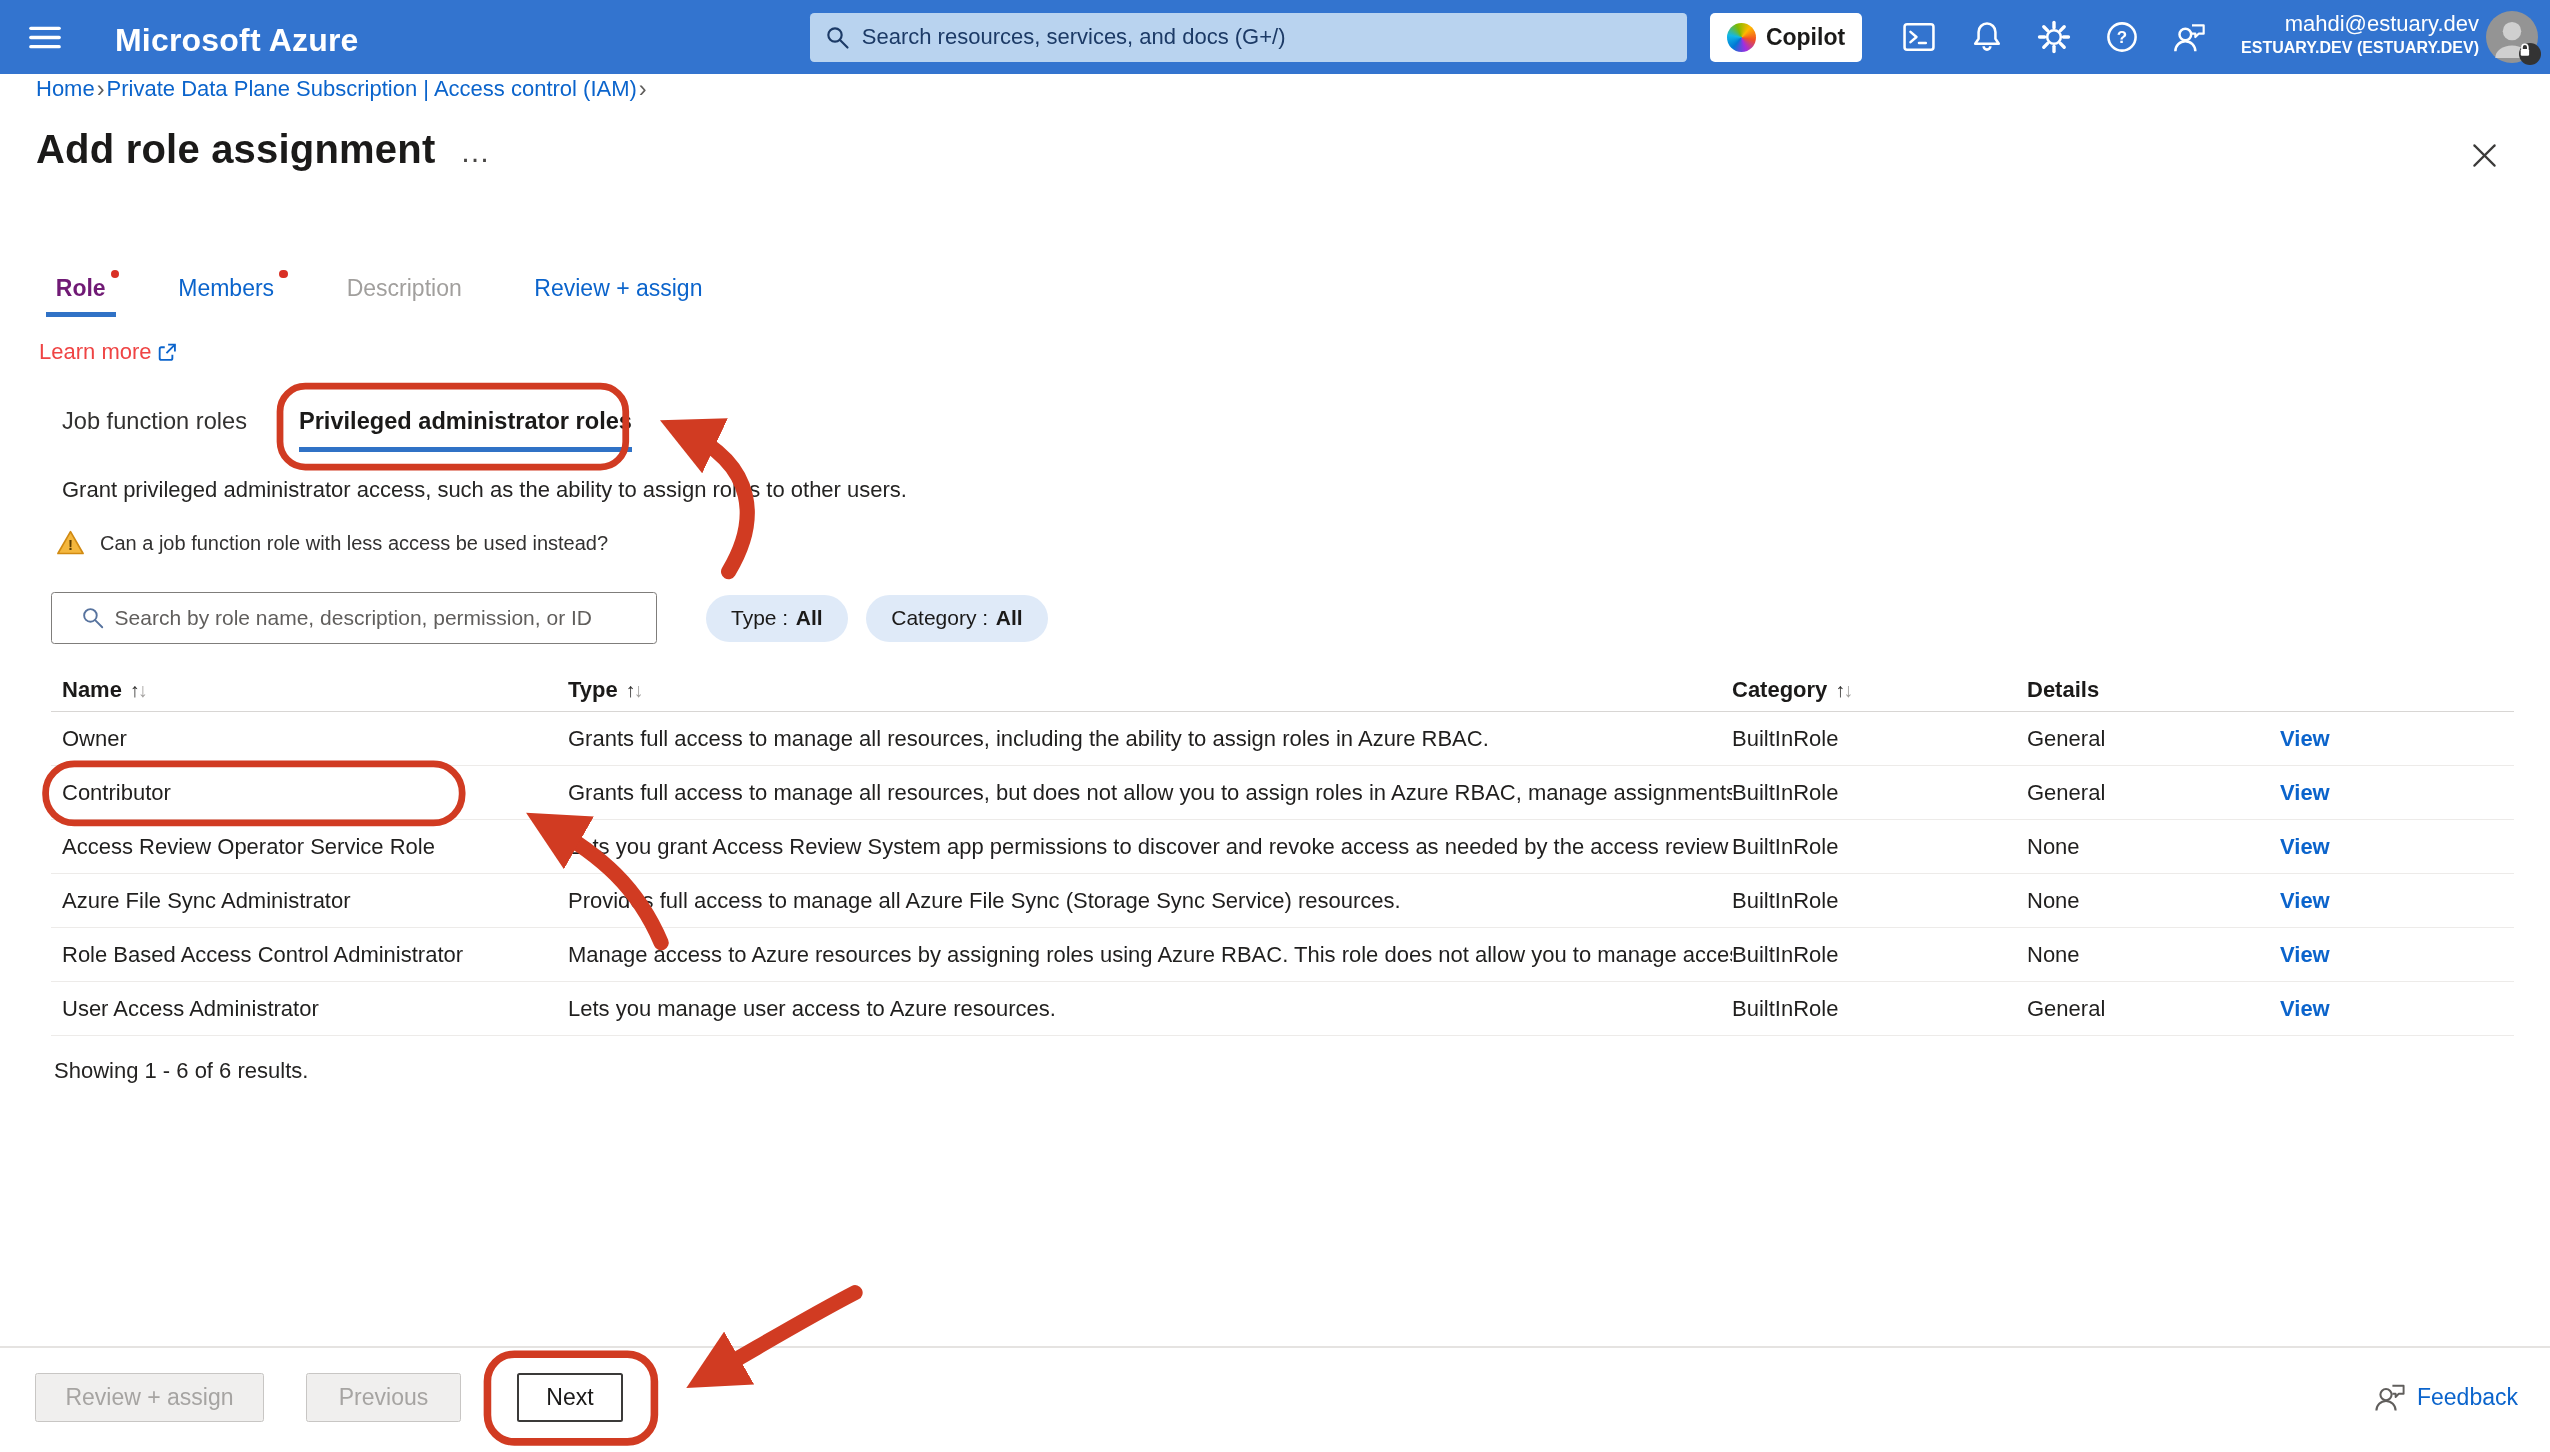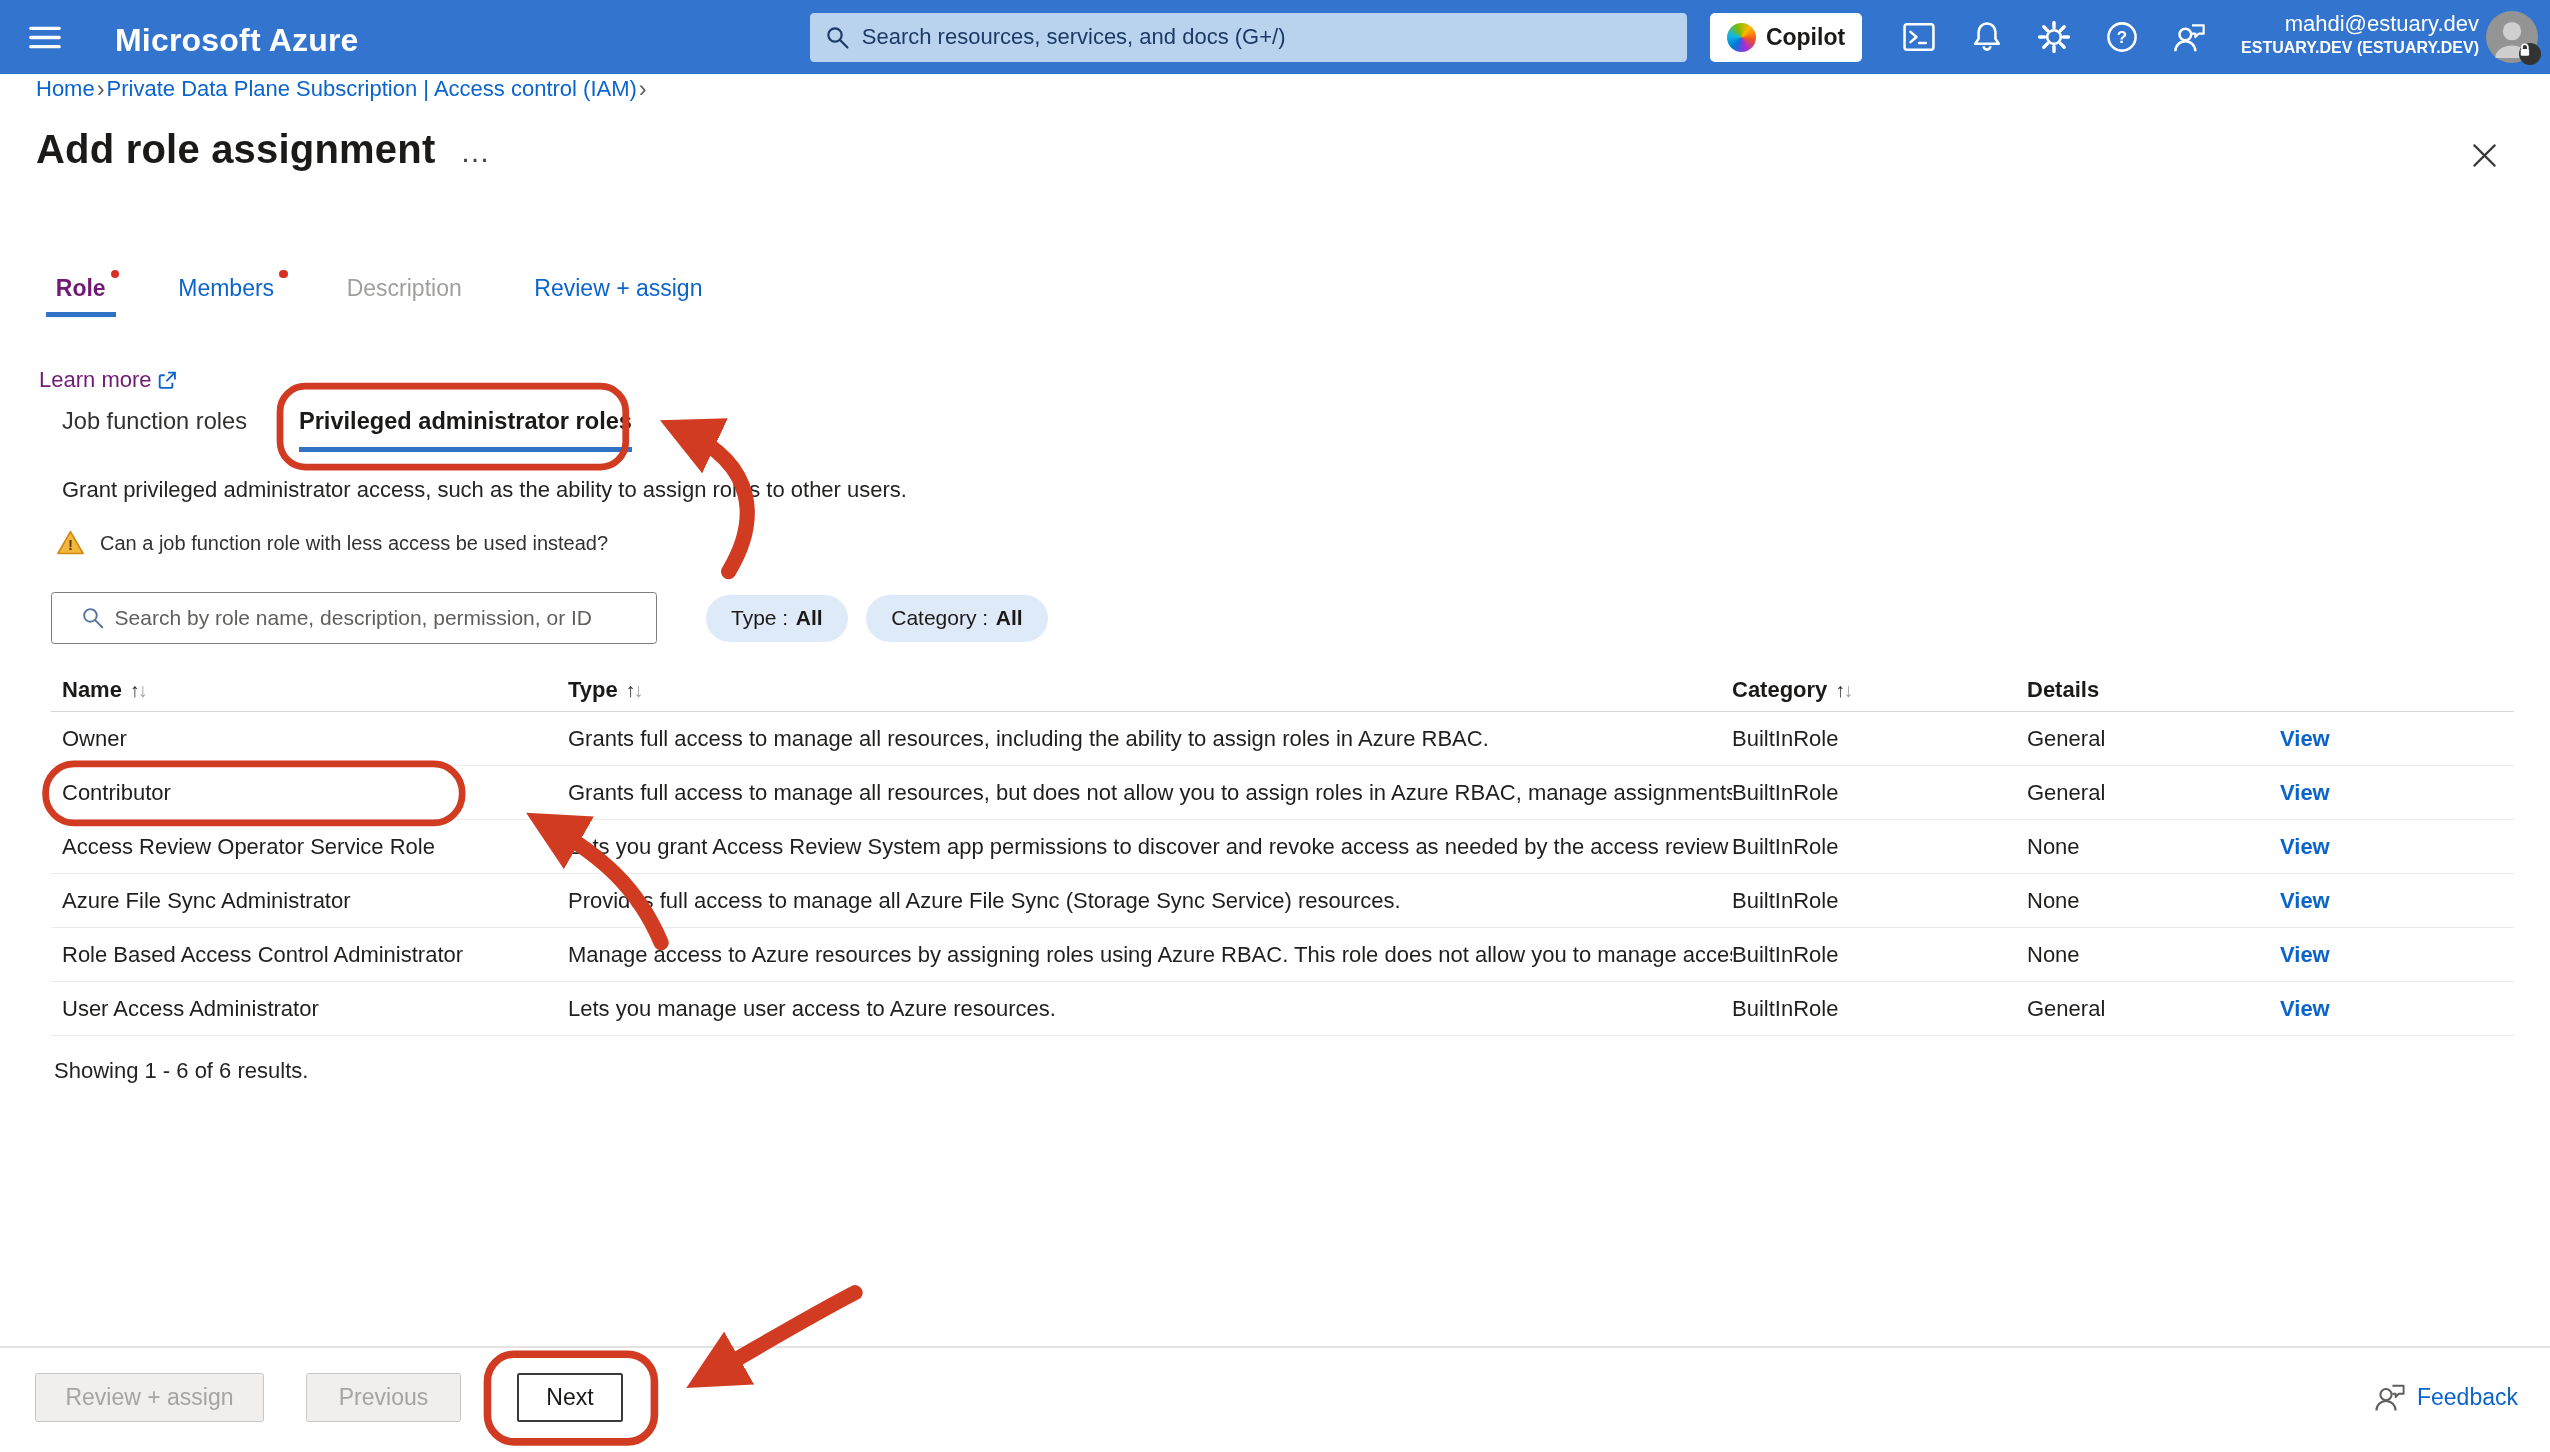--- a/index.html
+++ b/index.html
@@ -36,21 +36,21 @@
   
   .tabs { position:absolute; left:44px; top:275px; display:flex; gap:49px; font-size:23px; }
   .tab { position:relative; padding:0 11.8px 15px 11.8px; cursor:pointer; }
   .tab .dot { position:absolute; top:-5px; right:-1.7px; width:8.4px; height:8.4px; border-radius:50%; background:#d93025; }
   .tab.sel { color:#701a75; font-weight:700; }
   .tab.sel::after { content:""; position:absolute; left:1.7px; right:1.7px; bottom:0; height:5px; background:#3072c6; }
   .tab.link { color:#0b64cc; }
   .tab.dis { color:#a19f9d; }
 
   .intro { position:absolute; left:39px; top:339px; font-size:22px; color:#252423; display:flex; gap:8.4px; align-items:center; }
-  .intro a { color:#701a75; text-decoration:none; cursor:pointer; display:inline-flex; align-items:center; gap:6.7px;margin-top:28px; }
+  .intro a { color:#ef4444; text-decoration:none; cursor:pointer; display:inline-flex; align-items:center; gap:6.7px; }
 
   
   .pivot { position:absolute; left:62px; top:408px; display:flex; gap:52px; font-size:23.6px; }
   .pivot-item { position:relative; padding-bottom:17px; color:#323130; cursor:pointer; }
   .pivot-item.sel { font-weight:700; color:#1b1a19; }
   .pivot-item.sel::after { content:""; position:absolute; left:0; right:0; bottom:0; height:5px; background:#3072c6; }
   .grant-text { position:absolute; left:62px; top:477px; font-size:22px; color:#252423; }
   .warning { position:absolute; left:56px; top:530px; display:flex; align-items:center; gap:15px; font-size:20px; color:#323130; }
 
   

